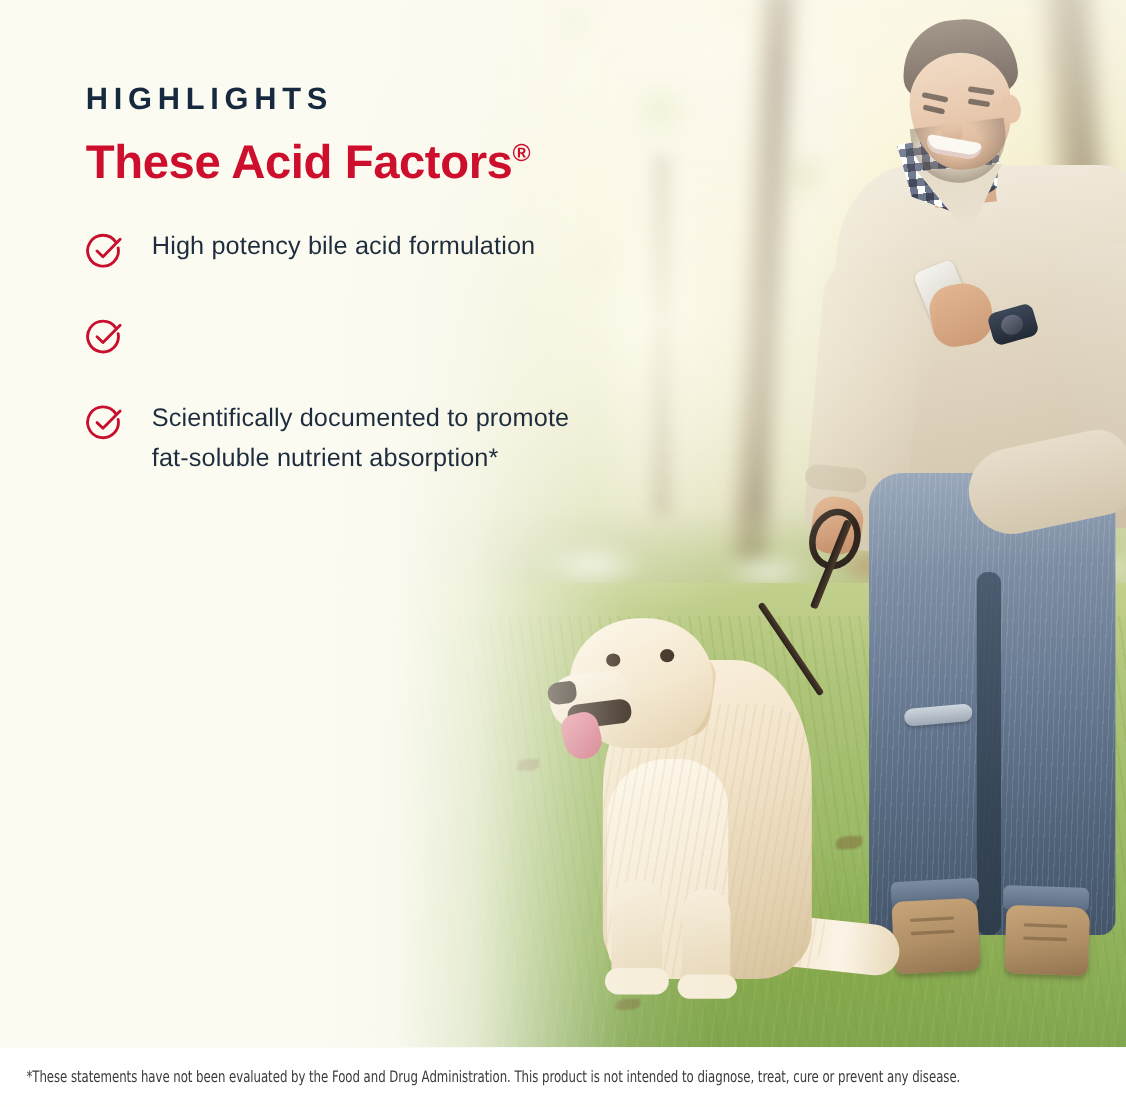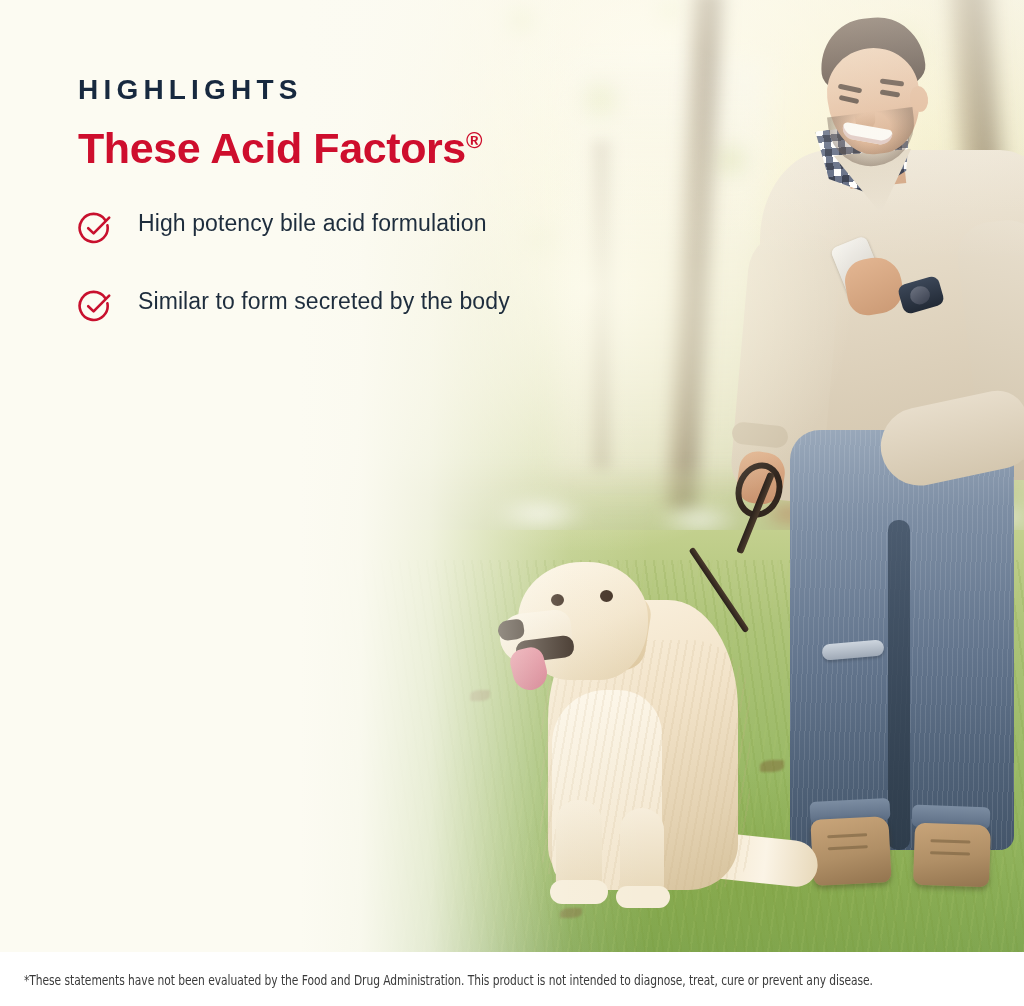--- a/index.html
+++ b/index.html
@@ -635,23 +635,31 @@
         <span class="bullet-text">High potency bile acid formulation</span>
       </li>
 
       <li class="bullet">
         <span class="check-icon">
           <svg viewBox="0 0 34 34" width="34" height="34" aria-hidden="true">
             <path d="M27.2 9.0 A14 14 0 1 0 29.4 14.3" fill="none" stroke="#C8102E" stroke-width="2.6" stroke-linecap="round"></path>
             <path d="M10.2 17.2 L15.6 22.4 L31.2 6.6" fill="none" stroke="#C8102E" stroke-width="2.6" stroke-linecap="round" stroke-linejoin="round"></path>
           </svg>
         </span>
-        <span class="bullet-text">Similar to form secreted by the body</span>
       </li>
 
+      <li class="bullet">
+        <span class="check-icon">
+          <svg viewBox="0 0 34 34" width="34" height="34" aria-hidden="true">
+            <path d="M27.2 9.0 A14 14 0 1 0 29.4 14.3" fill="none" stroke="#C8102E" stroke-width="2.6" stroke-linecap="round"></path>
+            <path d="M10.2 17.2 L15.6 22.4 L31.2 6.6" fill="none" stroke="#C8102E" stroke-width="2.6" stroke-linecap="round" stroke-linejoin="round"></path>
+          </svg>
+        </span>
+        <span class="bullet-text">Scientifically documented to promote fat-soluble nutrient absorption*</span>
+      </li>
 
     </ul>
   </div>
 
   <div class="footnote-band">
     <div class="footnote">*These statements have not been evaluated by the Food and Drug Administration. This product is not intended to diagnose, treat, cure or prevent any disease.</div>
   </div>
 
 </div>
 

